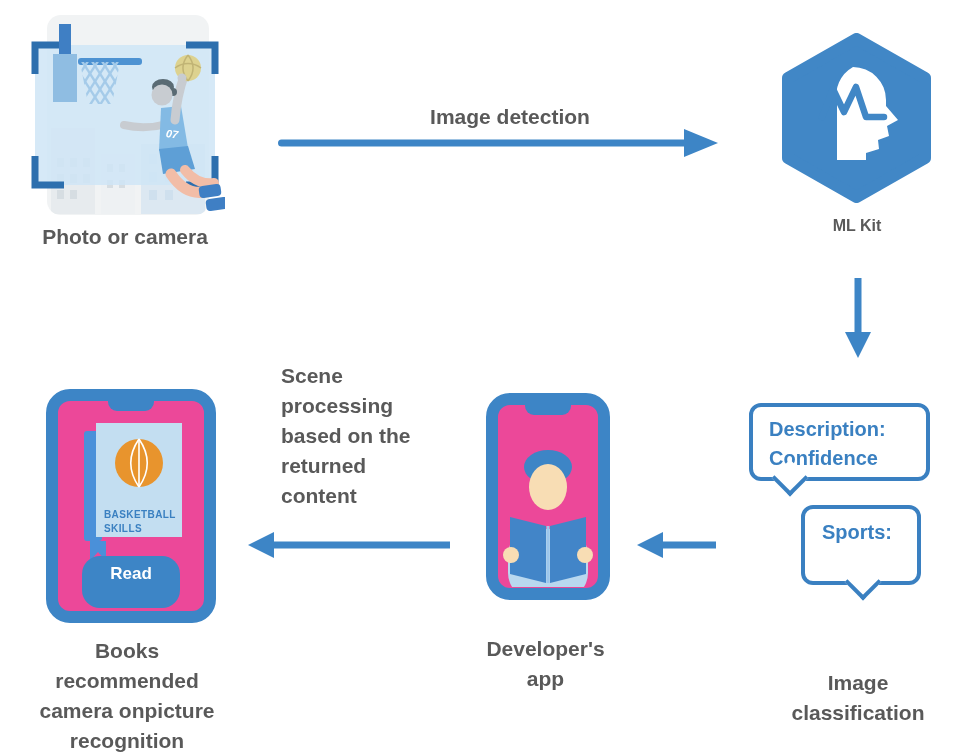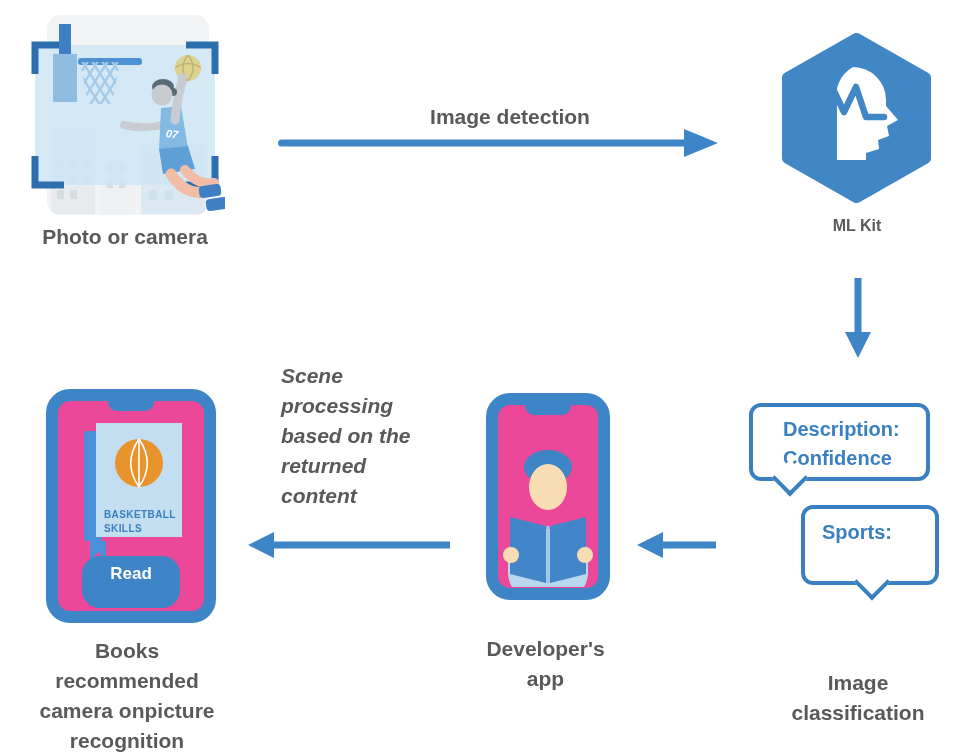--- a/index.html
+++ b/index.html
@@ -1,21 +1,21 @@
 <!DOCTYPE html>
 <html><head>
 <meta charset="utf-8">
 <style>
   html,body{margin:0;padding:0;background:#fff;}
   .stage{position:relative;width:976px;height:756px;background:#ffffff;overflow:hidden;
          font-family:"Liberation Sans",sans-serif;}
   .abs{position:absolute;}
   .glabel{color:#595959;font-weight:700;font-size:21px;line-height:30px;text-align:center;}
   .glabel span{display:block;}
-  .left-align{text-align:left;font-style:italic;}
+  .left-align{text-align:left;}
   
   .bubble{position:absolute;background:#fff;border:4px solid #3a80c1;border-radius:12px;
           color:#3a80c1;font-weight:700;font-size:20px;line-height:29px;box-sizing:border-box;}
   .bubble span{display:block;}
   .tail{position:absolute;bottom:-14px;width:22px;height:22px;background:#fff;
         border-right:4px solid #3a80c1;border-bottom:4px solid #3a80c1;transform:rotate(45deg);}
   
   .phone{position:absolute;background:#ec4899;border:12px solid #3d85c6;border-radius:24px;box-sizing:border-box;}
   .notch{position:absolute;top:-1px;left:50%;margin-left:-23px;width:46px;height:11px;
          background:#3d85c6;border-radius:0 0 9px 9px;}
@@ -131,26 +131,26 @@
     <path d="M 71,34 a 33,33 0 0 1 33,33 v 6 l 12,14 -11,6 2,10 -11,4 1,9 -13,4 0,7 h -29 v -57 a 33,33 0 0 1 16,-36 z" fill="#ffffff"></path>
     <polyline points="40,84 51,56 62,79 74,54 84,84 102,84" fill="none" stroke="#4187c6" stroke-width="6.5" stroke-linejoin="round" stroke-linecap="round"></polyline>
   </svg>
   <div class="abs glabel" style="left:782px;top:211px;width:150px;font-size:16px;">ML Kit</div>
 
   <svg class="abs" style="left:845px;top:278px;" width="26" height="80" viewBox="0 0 26 80">
     <rect x="9.5" y="0" width="7" height="56" fill="#3d85c6"></rect>
     <polygon points="0,54 26,54 13,80" fill="#3d85c6"></polygon>
   </svg>
 
-  <div class="bubble" style="left:749px;top:403px;width:181px;height:78px;padding:8px 0 0 30px;">
+  <div class="bubble" style="left:749px;top:403px;width:181px;height:78px;padding:8px 0 0 16px;">
     <span>Description:</span>
     <span>Confidence</span>
     <div class="tail" style="left:24px;"></div>
   </div>
-  <div class="bubble" style="left:801px;top:505px;width:138px;height:80px;padding:9px 0 0 17px;">
+  <div class="bubble" style="left:801px;top:505px;width:120px;height:80px;padding:9px 0 0 17px;">
     <span>Sports:</span>
     <div class="tail" style="left:50%;margin-left:-11px;"></div>
   </div>
   <div class="abs glabel" style="left:768px;top:668px;width:180px;">
     <span>Image</span>
     <span>classification</span>
   </div>
 
   <svg class="abs" style="left:637px;top:532px;" width="79" height="26" viewBox="0 0 79 26">
     <polygon points="0,13 26,0 26,26" fill="#3d85c6"></polygon>

